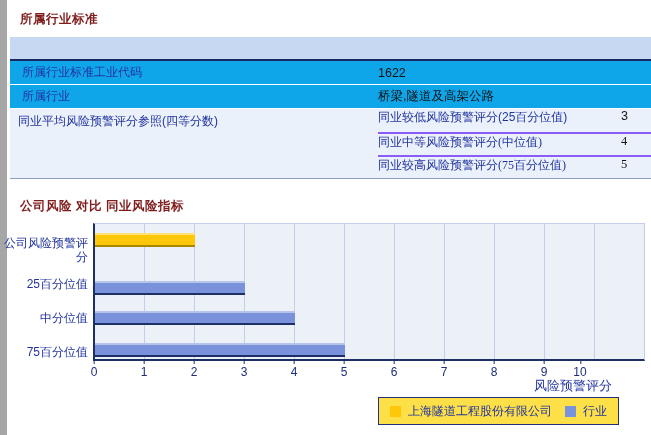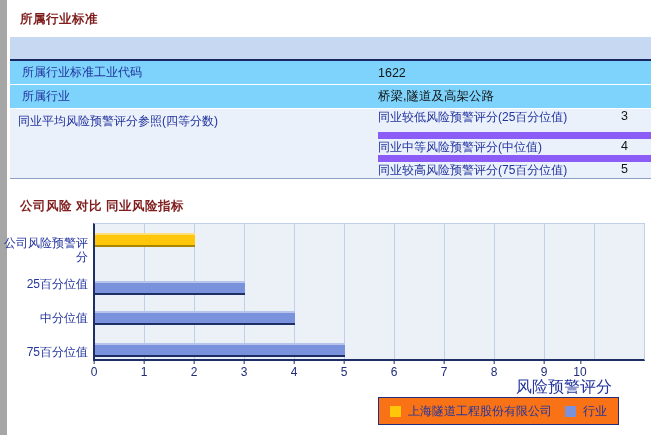--- a/index.html
+++ b/index.html
@@ -8,49 +8,49 @@
   .page { position:relative; width:651px; height:435px; background:#ffffff; overflow:hidden; }
   .left-strip { position:absolute; left:0; top:0; width:7px; height:435px; background:#a6a6a6; }
 
   .sec-title { position:absolute; left:20px; font-size:12.5px; font-weight:bold; color:#7f1d1d; letter-spacing:0.5px; }
   #title1 { top:11px; }
   #title2 { top:198px; }
 
   
   .tbl { position:absolute; left:10px; top:37px; width:641px; border-bottom:1px solid #8ca0c6; }
   .tbl-head { height:24px; background:#c7d9f2; border-bottom:2px solid #182860; }
-  .row { display:flex; align-items:center; height:24px; background:#7dd3fc; border-bottom:1px solid #ffffff; }
+  .row { display:flex; align-items:center; height:24px; background:#0ea5e9; border-bottom:1px solid #ffffff; }
   .row:last-child { border-bottom:none; }
   .cell-label { width:368px; padding-left:12px; font-size:12px; color:#23349e; }
   .cell-value { font-size:12.5px; color:#141414;text-align:right; }
   .group-row { display:flex; background:#eaf1fb; }
   .group-label { width:368px; padding-left:8px; padding-top:4px; font-size:12px; color:#23349e; }
   .subrows { flex:1; }
   .subrow { display:flex; height:23px; }
-  .subrow + .subrow { border-top:7px solid #8b5cf6; }
+  .subrow + .subrow { border-top:2px solid #8b5cf6;font-family:Liberation Serif, serif; }
   .sub-label { flex:1; font-size:12px; color:#23349e; }
   .sub-value { width:30px; font-size:12.5px; color:#141414; }
 
   
   .plot { position:absolute; left:93px; top:223px; width:552px; height:138px;
           background-color:#ecf1f8;
           background-image:repeating-linear-gradient(to right, transparent 0 49px, #c2cfea 49px 50px);
           border-left:2px solid #1e2f66; border-bottom:2px solid #1e2f66;
           border-top:1px solid #c2cfea; border-right:1px solid #c2cfea; }
   .bar { position:absolute; left:0; height:14px; border-bottom:2px solid #000;
          box-shadow:inset 0 2px 0 0 rgba(255,255,255,0.45); }
   .ylabel { position:absolute; left:4px; width:84px; text-align:right; font-size:12px; color:#23349e; line-height:14px; }
   #yl0 { top:229px;margin-top:7px; } #yl1 { top:277px; } #yl2 { top:311px; } #yl3 { top:345px; }
   .xticks { position:absolute; left:93px; top:365px; width:552px; height:14px; }
   .xtick { position:absolute; top:0; transform:translateX(-50%); font-size:12px; color:#1f2d7b; }
   .xtick::before { content:''; position:absolute; left:50%; top:-4px; width:1px; height:3px; background:#1e2f66; }
-  .xtitle { position:absolute; right:39px; top:377px; font-size:16px; color:#23349e; }
+  .xtitle { position:absolute; right:39px; top:377px; font-size:13px; color:#23349e; }
 
   .legend { position:absolute; left:378px; top:397px; height:28px; display:flex; align-items:center;
-            gap:7px; padding:0 11px; background:#f97316; border:1px solid #222e7a; }
+            gap:7px; padding:0 11px; background:#fde047; border:1px solid #222e7a; }
   .swatch { width:11px; height:11px; display:inline-block; }
   .ltext { font-size:12px; color:#23349e; white-space:nowrap; }
   .ltext.first { margin-right:6px; }
 </style>
 </head>
 <body>
 
 <div class="page">
   <div class="left-strip"></div>
 

